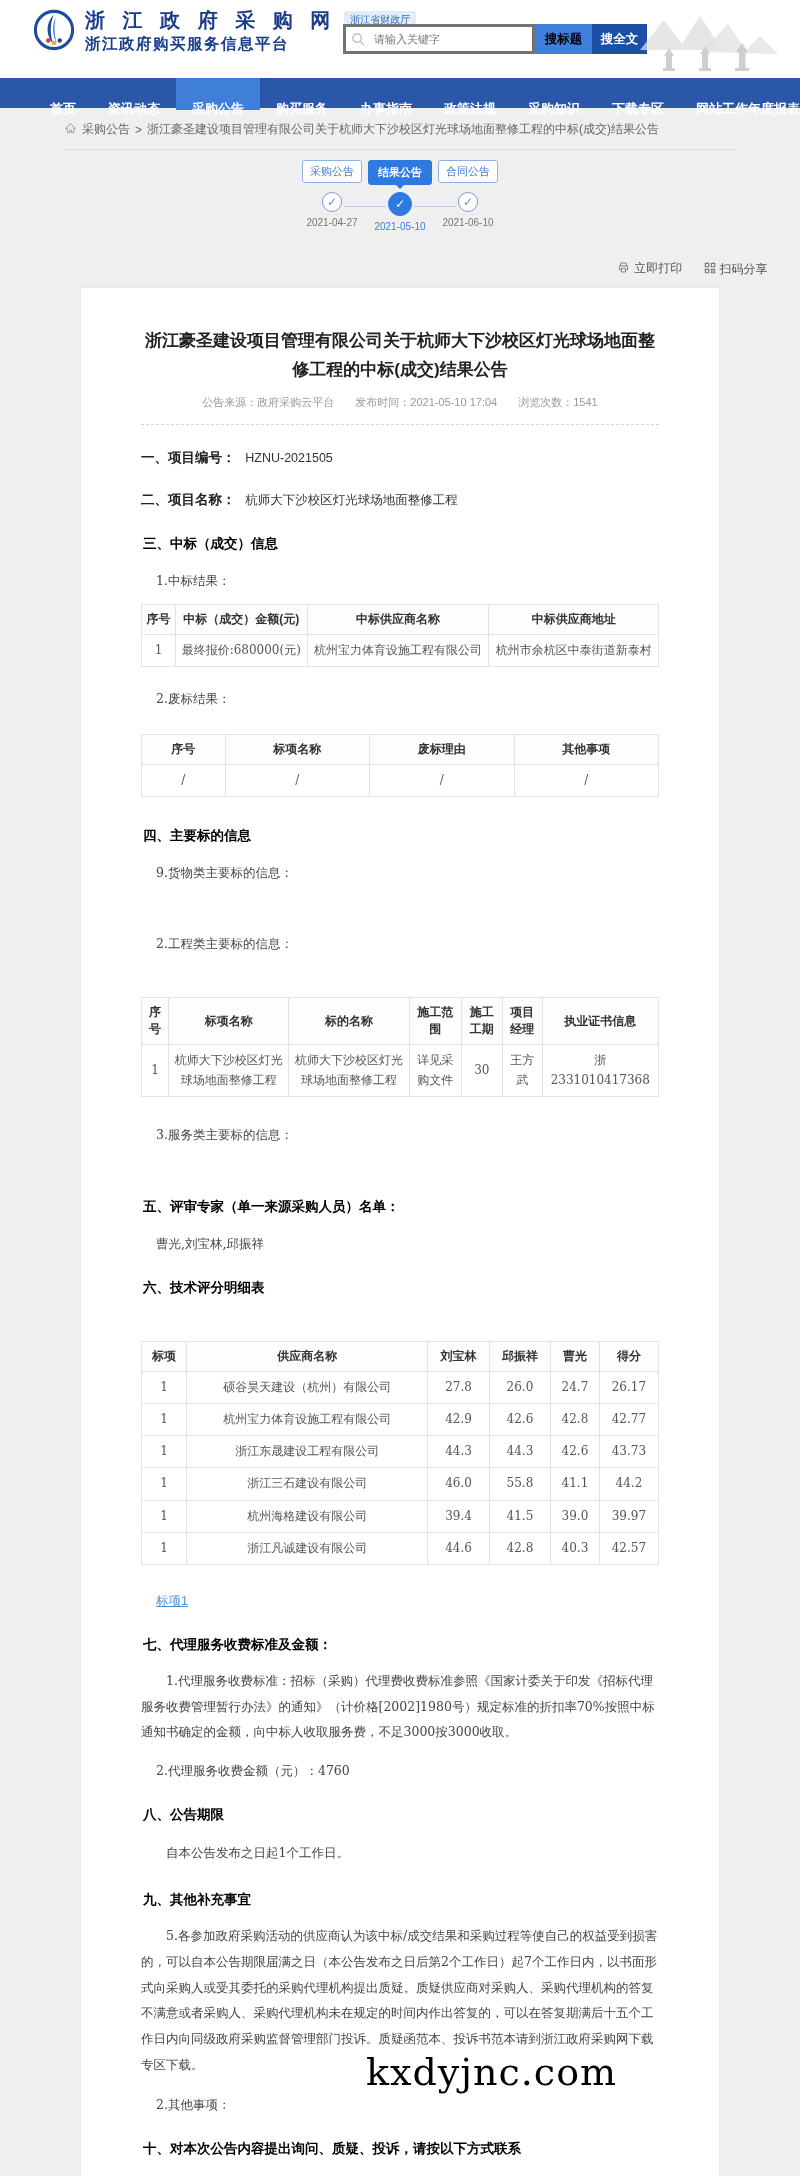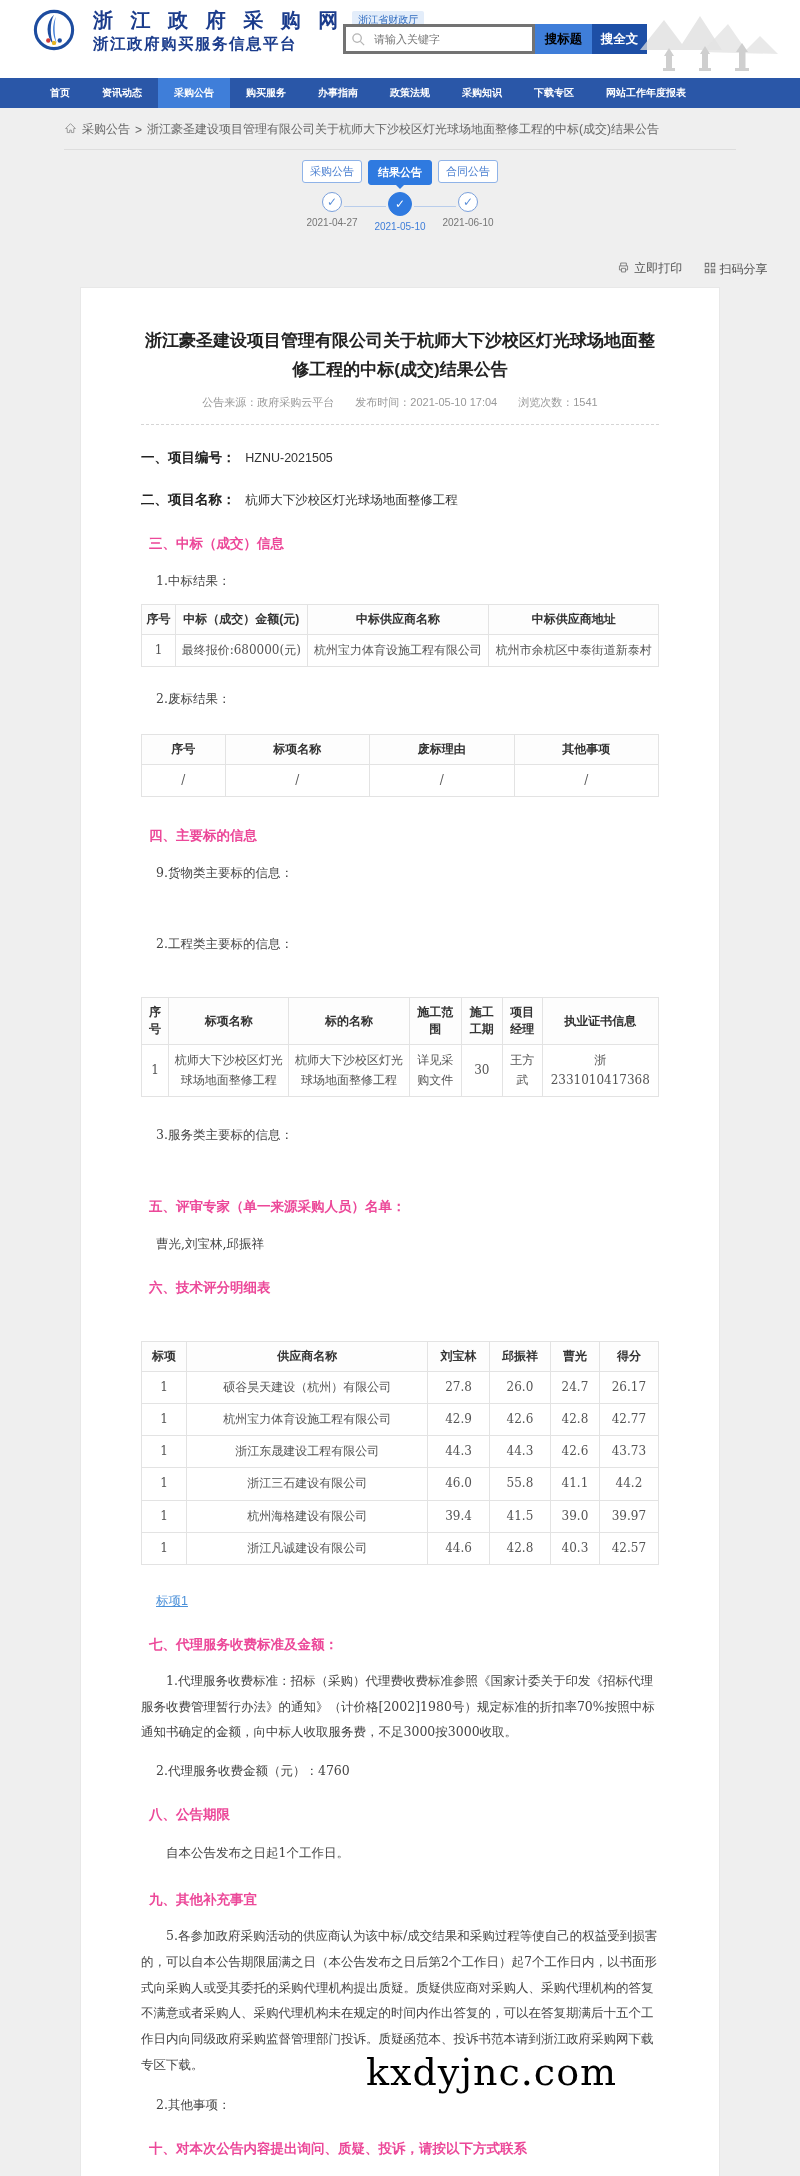--- a/index.html
+++ b/index.html
@@ -5,37 +5,37 @@
   * { box-sizing: border-box; }
   body {
     margin: 0; width: 800px; height: 2176px; overflow: hidden;
     background: #efefef; position: relative;
     font-family: "Liberation Sans", "DejaVu Sans", sans-serif;
   }
   .fs { font-family: "DejaVu Serif", "Liberation Serif", serif; }
 
   
   .top { background:#fff; height:78px; position:relative; }
-  .logo-wrap { position:absolute; left:33px; top:9px; display:flex; align-items:center;gap:8px; }
+  .logo-wrap { position:absolute; left:33px; top:9px; display:flex; align-items:center; }
   .site-titles { margin-left:10px; }
   .site-name-row { display:flex; align-items:flex-start; }
   .site-name { font-size:20px; font-weight:bold; color:#1b3c8c; letter-spacing:6px; line-height:1.1; }
   .dept-badge { background:#e3edfa; color:#2f6bbf; font-size:10px; padding:2px 6px; margin-left:8px; margin-top:2px; border-radius:2px; white-space:nowrap; }
   .site-subname { font-size:15.5px; font-weight:bold; color:#1b3c8c; letter-spacing:1.5px; margin-top:3px; }
   .search { position:absolute; left:343px; top:24px; display:flex; height:30px; }
   .search-box { position:relative; }
   .search-input { width:192px; height:30px; border:3px solid #737373; padding:0 8px 0 28px; font-size:11px; color:#333; outline:none; }
   .magnifier { position:absolute; left:8px; top:8px; }
   .btn-search-title { width:57px; height:30px; background:#3f7ed9; color:#000000; font-size:12.5px; font-weight:bold; border:none; cursor:pointer; }
   .btn-search-full  { width:55px; height:30px; background:#1d4fa6; color:#fff; font-size:12.5px; font-weight:bold; border:none; cursor:pointer; }
   .deco { position:absolute; right:22px; top:8px; }
 
   
   .nav { background:#2a57a8; height:30px; display:flex; padding-left:34px; }
-  .nav-item { color:#fff; font-size:10px; font-weight:bold; line-height:30px; padding:0 16px; text-decoration:none; white-space:nowrap; }
+  .nav-item { color:#fff; font-size:13px; font-weight:bold; line-height:30px; padding:16px 16px; text-decoration:none; white-space:nowrap; }
   .nav-item.active { background:#3f7ed9; }
 
   
   .breadcrumb-row { padding:13px 0 0 64px; font-size:12px; color:#666; display:flex; align-items:center; gap:5px; }
   .breadcrumb-row a { color:#666; text-decoration:none; }
   .divider { width:672px; margin:11px auto 0; border-bottom:1px solid #dddddd; }
 
   
   .tl { width:202px; margin:10px auto 0; position:relative; height:88px; }
   .step { position:absolute; width:66px; text-align:center; top:0; }
@@ -53,21 +53,21 @@
   .actions { width:735px; margin:12px auto 0; text-align:right; font-size:12px; color:#555; }
   .actions span.act { margin-left:18px; cursor:pointer; display:inline-flex; align-items:center; gap:4px; }
 
   
   .card { width:640px; margin:9px auto 0; background:#fff; border:1px solid #e8e8e8; padding:38px 60px 50px; min-height:1862px; }
   .doc-title { font-size:17px; font-weight:bold; text-align:center; line-height:1.75; color:#222; }
   .doc-meta { text-align:center; font-size:11px; color:#999; margin-top:10px; }
   .doc-meta span { margin:0 9px; }
   hr.dashed { border:none; border-top:1px dashed #d5d5d5; margin:14px 0 0; }
 
-  .sec-h { font-size:13.5px; font-weight:bold; color:#ec4899; margin:26px 8px 0; }
+  .sec-h { font-size:13.5px; font-weight:bold; color:#000000; margin:26px 2px 0; }
   .kv { margin:24px 0 0; font-size:13.5px; color:#222; }
   .kv b { font-weight:bold; }
   .kv .val { font-size:12.5px; color:#333; font-weight:normal; margin-left:6px; }
   .sub { font-size:12.5px; color:#444; margin:20px 0 0 15px; }
   .para { font-size:12.5px; color:#444; line-height:2.05; margin:14px 0 0; text-indent:2em; }
 
   table { border-collapse:collapse; width:100%; margin-top:14px; }
   th, td { border:1px solid #e3e3e3; font-size:12px; padding:6px 4px; text-align:center; vertical-align:middle; }
   th { font-weight:bold; color:#333; background:#fdfdfd; font-family:"Liberation Sans",sans-serif; }
   td { font-family:"DejaVu Serif","Liberation Serif",serif; color:#555; line-height:1.6; }

